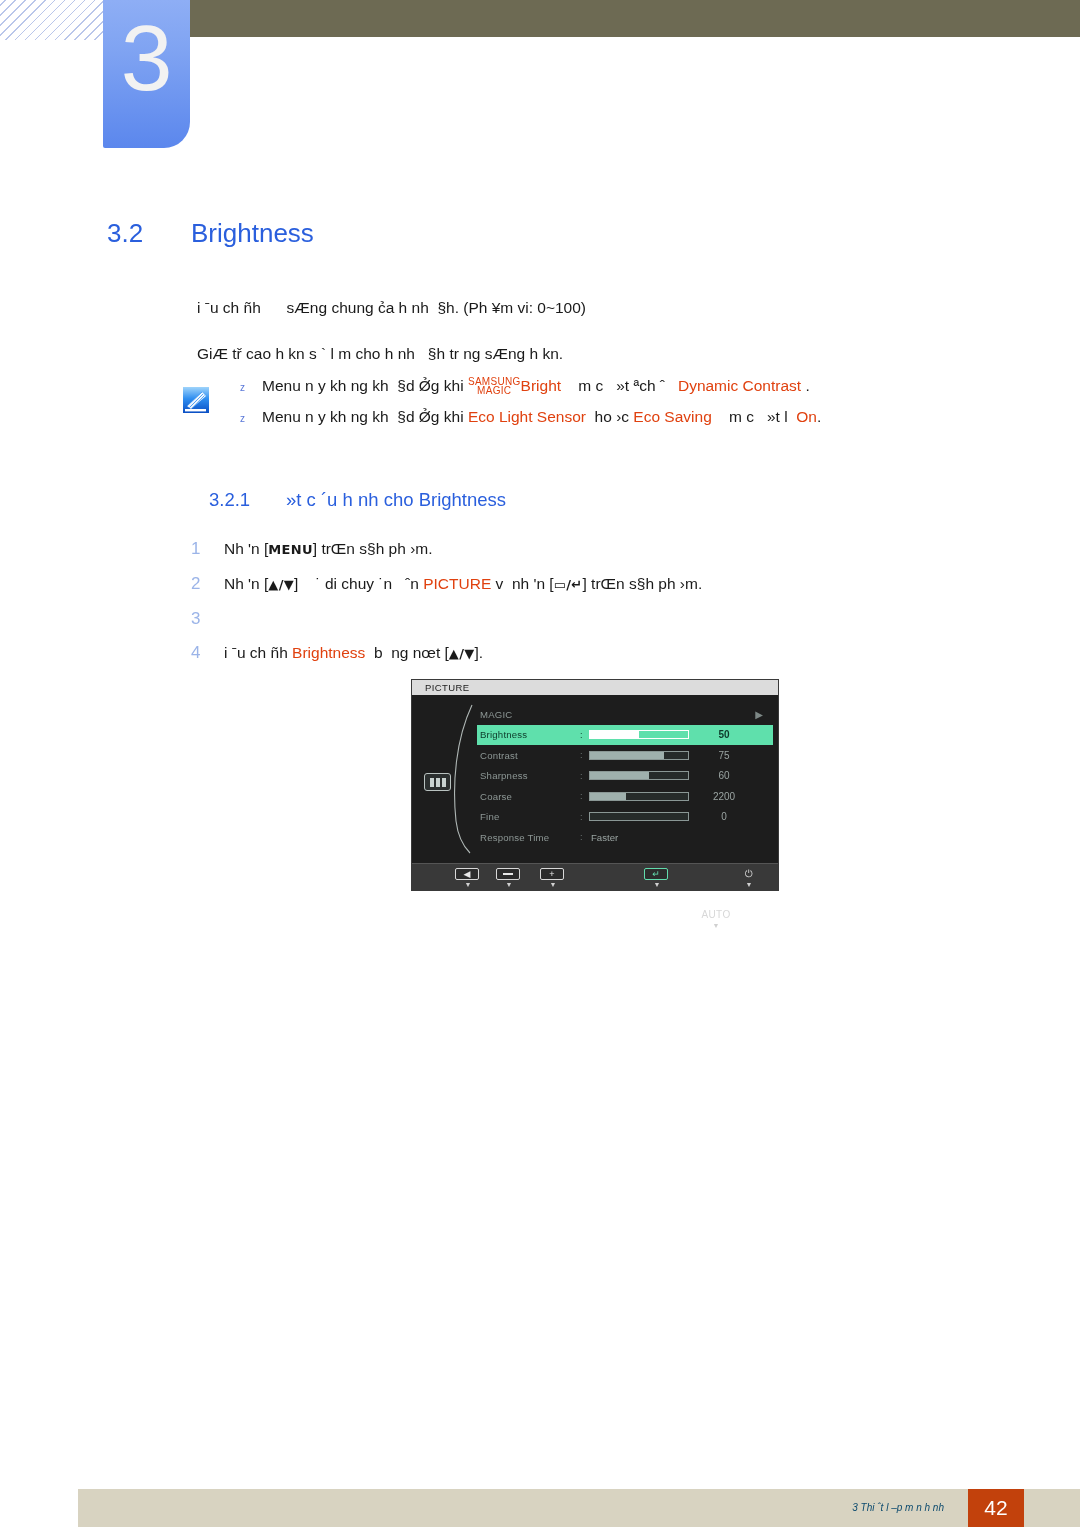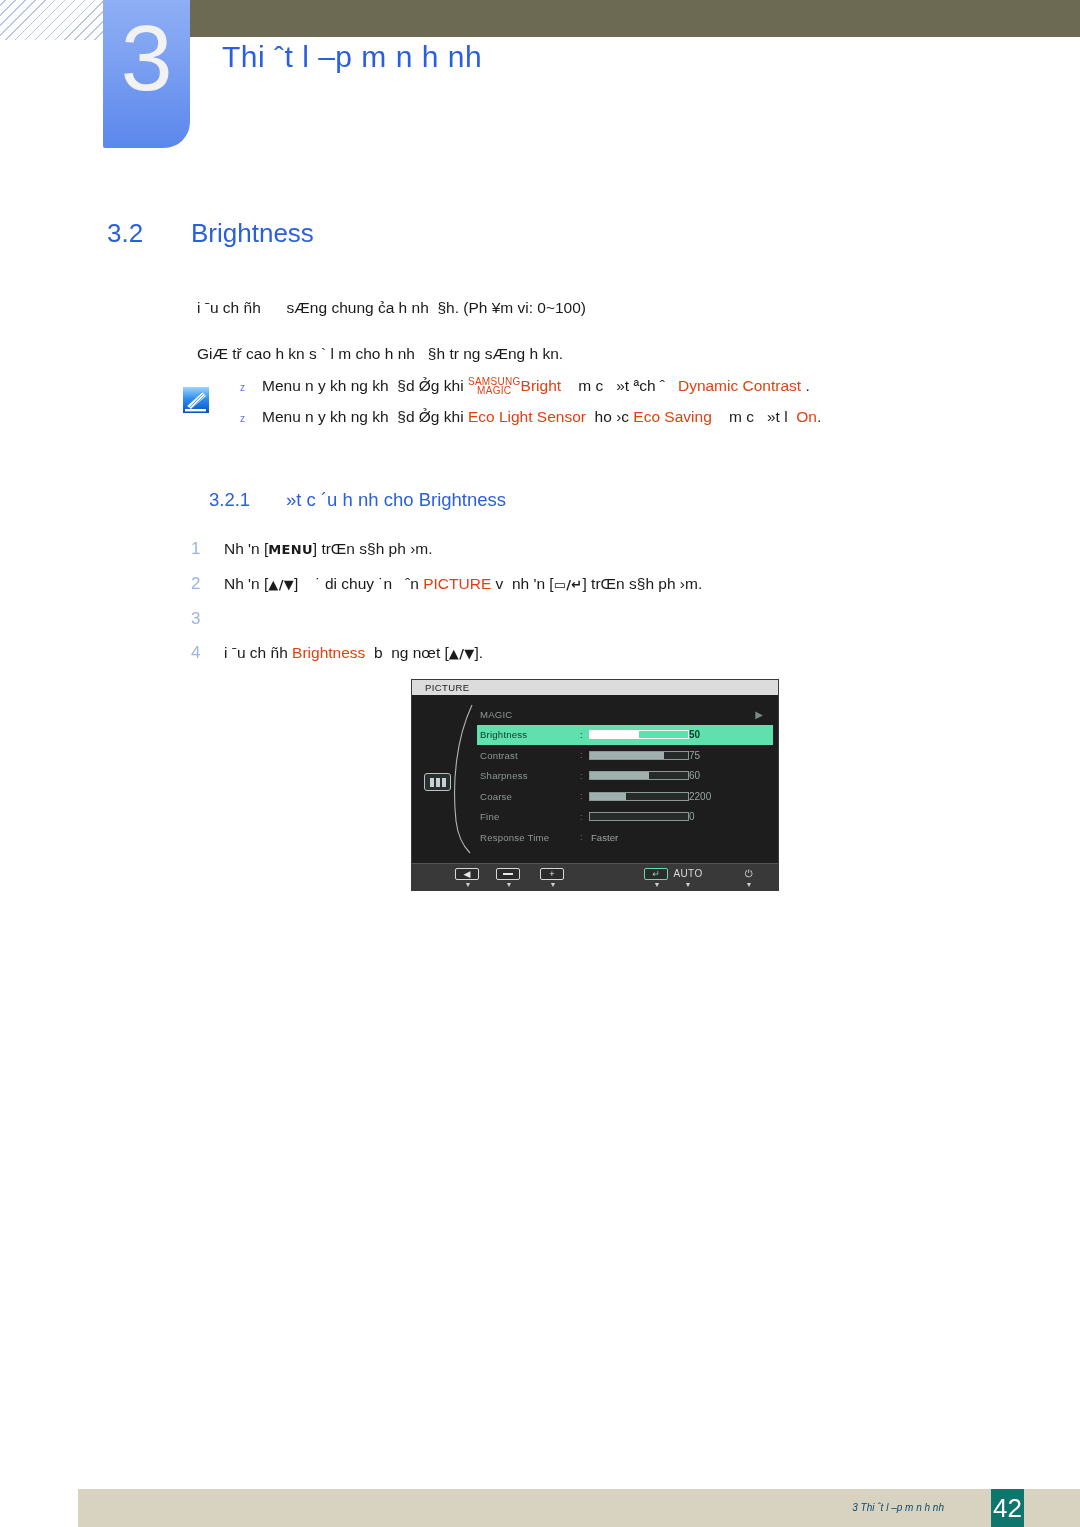--- a/index.html
+++ b/index.html
@@ -268,21 +268,21 @@
     box-sizing: border-box;
   }
   .osd-row .bar > span {
     position: absolute;
     left: 0; top: 0; bottom: 0;
     background: #9fb0ad;
     display: block;
   }
   .osd-row .val {
     flex: 1 1 auto;
-    text-align: left;
+    text-align: center;
     padding-right: 14px;
     font-size: 10px;
     color: #9aa4a2;
   }
   .osd-row .txtval {
     flex: 1 1 auto;
     font-size: 9.6px;
     color: #9aa4a2;
     padding-left: 2px;
   }
@@ -358,38 +358,37 @@
     top: 0;
     line-height: 38px;
     font-size: 10px;
     color: #0c4a6e;
     white-space: pre;
     font-style: italic;
   }
   .page-box {
     position: absolute;
     right: 56px; top: 0;
-    width: 33px; height: 38px;
-    background: #0f766e;
+    width: 56px; height: 38px;
+    background: #c2410c;
     color: #ffffff;
-    font-size: 26px;
+    font-size: 21px;
     line-height: 38px;
     text-align: center;
   }
 </style>
 </head>
 <body>
 
 <div class="header">
   <div class="hatch"></div>
   <div class="olive-bar"></div>
   <div class="chapter-tab">
     <div class="chapter-num">3</div>
   </div>
-  <div class="chapter-title">Thi ˆt l –p m n h nh</div>
 </div>
 
 <div class="sec-head">
   <span class="num">3.2</span>
   <span class="ttl">Brightness</span>
 </div>
 
 <div class="body-p" id="p-range">i ˉu ch ñh      sÆng chung c̉a h nh  §h. (Ph ¥m vi: 0~100)</div>
 <div class="body-p" id="p-desc">GiÆ tř cao h kn s ` l m cho h nh   §h tr ng sÆng h kn.</div>
 
@@ -517,21 +516,21 @@
         <div class="tick">▼</div>
       </div>
       <div class="osd-btn" style="left: 128px; width: 26px;">
         <div class="key">+</div>
         <div class="tick">▼</div>
       </div>
       <div class="osd-btn" style="left: 232px; width: 26px;">
         <div class="key green">↵</div>
         <div class="tick">▼</div>
       </div>
-      <div class="osd-btn" style="left: 256px; width: 40px;">
+      <div class="osd-btn" style="left: 284px; width: 40px; margin-top: 41px;">
         <div class="cap">AUTO</div>
         <div class="tick">▼</div>
       </div>
       <div class="osd-btn" style="left: 324px; width: 26px;">
         <div class="cap">⏻</div>
         <div class="tick">▼</div>
       </div>
     </div>
 </div>
 

